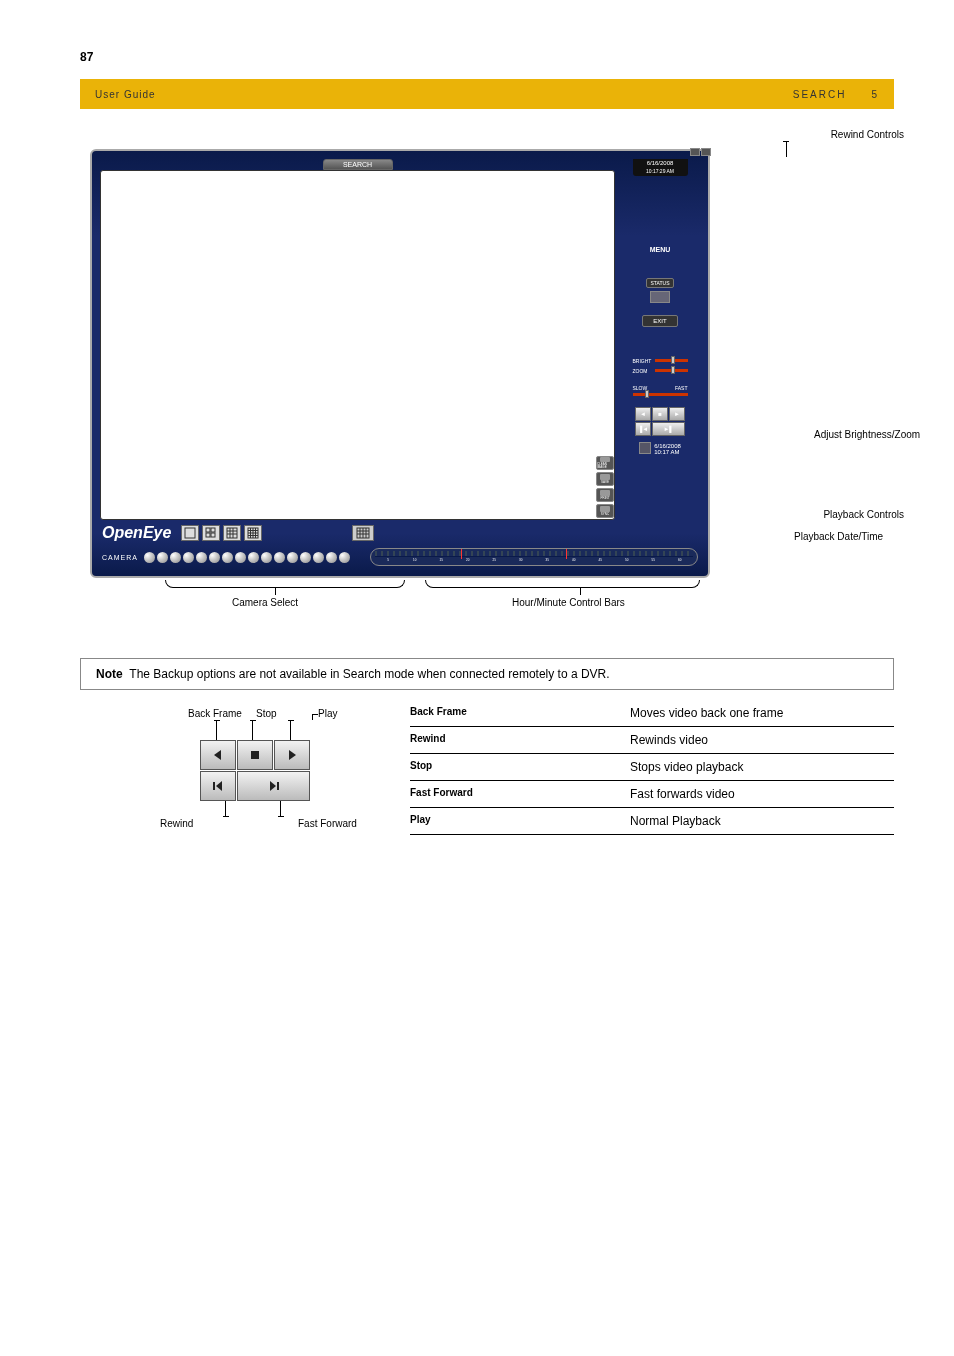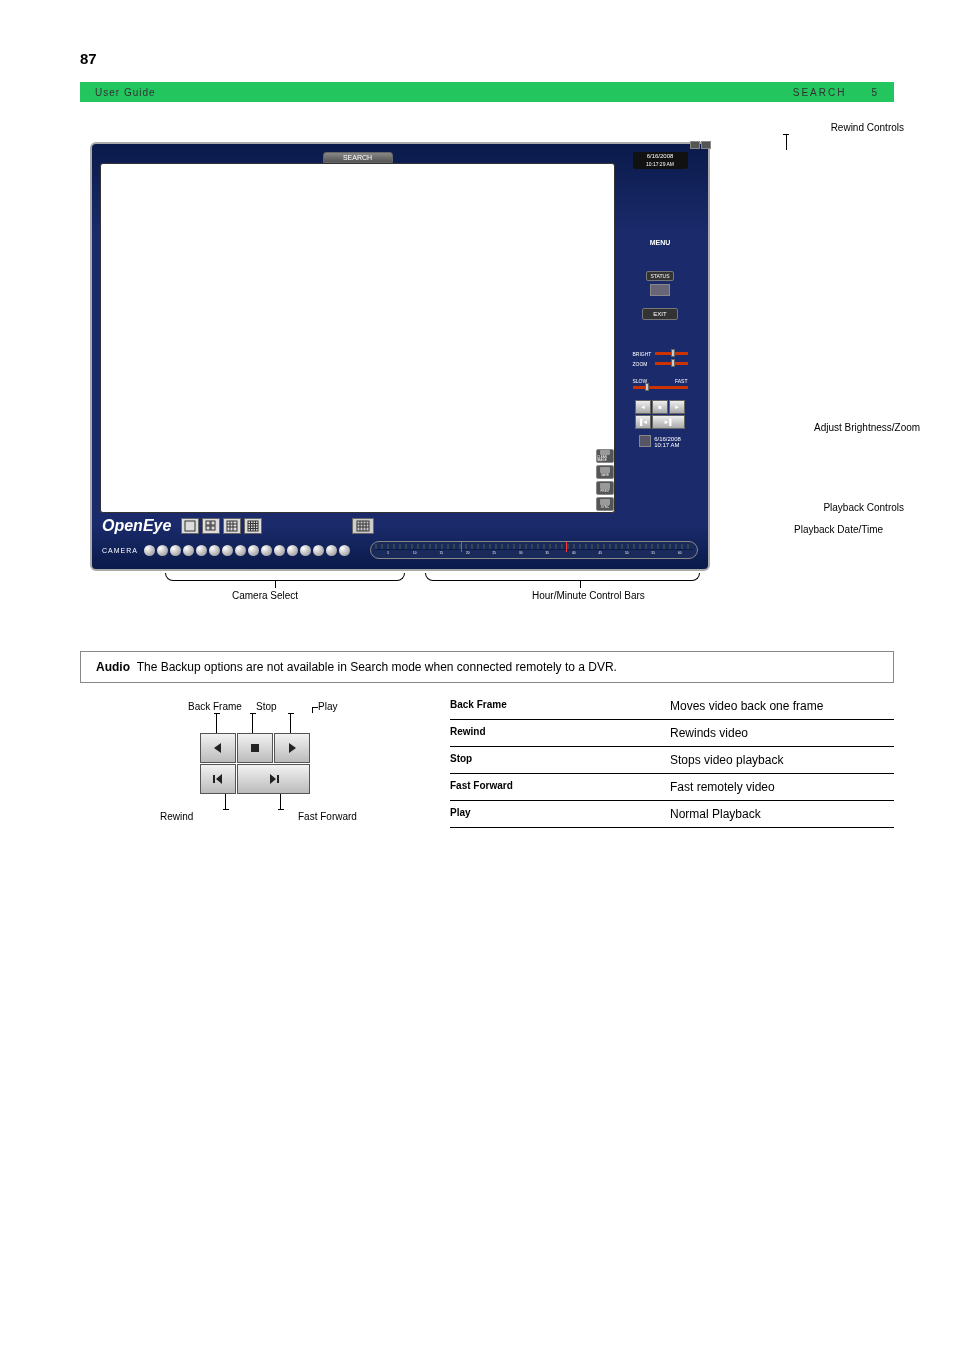--- a/index.html
+++ b/index.html
@@ -1,21 +1,21 @@
 <!DOCTYPE html>
 <html><head>
 <meta charset="utf-8">
 <style>
   * { margin: 0; padding: 0; box-sizing: border-box; }
   body { font-family: Arial, sans-serif; background: #fff; width: 954px; }
   .page { padding: 50px 60px 50px 80px; position: relative; }
-  .header-bar { height: 20px; background: #22c55e; display: flex; align-items: center; justify-content: space-between; padding: 0 15px; margin-bottom: 40px; }
+  .header-bar { height: 30px; background: #eab308; display: flex; align-items: center; justify-content: space-between; padding: 0 15px; margin-bottom: 40px; }
   .header-left { font-size: 10px; color: #333; letter-spacing: 1px; }
   .header-right { display: flex; gap: 25px; font-size: 10px; color: #333; letter-spacing: 2px; }
-  .page-num { font-size: 15px; font-weight: bold; margin-bottom: 15px; }
+  .page-num { font-size: 12px; font-weight: bold; margin-bottom: 15px; }
   .sec-title { font-size: 14px; font-weight: bold; margin-bottom: 30px; }
 
   
   .dvr-wrap { position: relative; margin: 0 0 80px 0; }
   .dvr-frame { width: 620px; margin-left: 10px; border: 2px solid #aaa; background: linear-gradient(to bottom, #0a1a4a, #1a2a6a 20%, #1a2a6a 90%, #0a1a4a); border-radius: 6px; position: relative; padding: 8px; }
 
   .dvr-main-row { display: flex; }
   .search-area { flex: 1; position: relative; }
   .search-tab { background: linear-gradient(to bottom,#888,#555); color: #fff; font-size: 7px; text-align: center; width: 70px; margin: 0 auto; border: 1px solid #666; border-radius: 3px 3px 0 0; padding: 1px 0; }
   .viewport { background: #fff; border: 1px solid #333; height: 350px; border-radius: 3px; }
@@ -63,21 +63,21 @@
   .tl-mark { position:absolute; top:-2px; width:1px; height:10px; background:#f33; }
 
   
   .co { position: absolute; font-size: 10px; color: #000; }
   .co-line { position: absolute; border-color: #000; border-style: solid; border-width: 0; }
 
   
   .pc-sec-title { font-size: 11px; font-weight: bold; letter-spacing: 1px; margin: 18px 0 20px 5px; }
   .pc-box { border: 1px solid #888; padding: 8px 15px; font-size: 12px; margin-bottom: 20px; }
 
-  .pc-row { display: flex; gap: 40px; align-items: flex-start; justify-content: center; }
+  .pc-row { display: flex; align-items: flex-start; justify-content: center; }
   .pc-left { position: relative; width: 330px; height: 140px; }
   .pc-grid { position:absolute; left: 120px; top: 30px; display:grid; grid-template-columns: repeat(3,36px); grid-template-rows: 30px 30px; gap:1px; }
   .pc-grid .btn { background:linear-gradient(to bottom,#f2f2f2,#bbb); border:1px solid #555; display:flex; align-items:center; justify-content:center; }
   .pc-grid .btn svg { width:14px; height:14px; }
 
   .pc-co { position:absolute; font-size:10px; color:#000; }
   .pc-ln { position:absolute; border-color:#000; border-style:solid; border-width:0; }
 
   .pc-right { flex:1; font-size: 11px; margin-top: -10px; }
   .pc-def { display:flex; border-bottom:1px solid #000; padding: 6px 0 6px; }
@@ -108,21 +108,21 @@
     <div class="co-line" style="right:107px; top:-8px; width:1px; height:16px; border-left-width:1px;"></div>
     <div class="co-line" style="right:105px; top:-8px; width:6px; height:1px; border-top-width:1px;"></div>
 
     <div class="co" style="right:-40px; top:280px; width:120px;">Adjust Brightness/Zoom</div>
     <div class="co" style="right:-10px; top:360px;">Playback Controls</div>
     <div class="co" style="right:-30px; top:382px; width:130px;">Playback Date/Time</div>
     <div class="co" style="left:168px; top:343px; width:130px;">Screen Division Buttons</div>
     <div class="co" style="left:335px; top:343px;">Multisite Search</div>
     <div class="co" style="left:445px; top:373px; width:100px;">Export/Print/Audio</div>
     <div class="co" style="left:152px; bottom:-30px;text-align:right;">Camera Select</div>
-    <div class="co" style="left:452px; bottom:-30px;margin-top:9px;">Hour/Minute Control Bars</div>
+    <div class="co" style="left:432px; bottom:-30px;margin-top:9px;">Hour/Minute Control Bars</div>
 
     <div class="co-line" style="left:85px; bottom:-10px; width:240px; height:8px; border-left-width:1px; border-right-width:1px; border-bottom-width:1px; border-radius: 0 0 50px 50px;"></div>
     <div class="co-line" style="left:195px; bottom:-17px; width:1px; height:8px; border-left-width:1px;"></div>
     <div class="co-line" style="left:345px; bottom:-10px; width:275px; height:8px; border-left-width:1px; border-right-width:1px; border-bottom-width:1px; border-radius: 0 0 50px 50px;"></div>
     <div class="co-line" style="left:500px; bottom:-17px; width:1px; height:8px; border-left-width:1px;"></div>
 
     <div class="co-line" style="left:210px; top:358px; width:1px; height:35px; border-left-width:1px;"></div>
     <div class="co-line" style="left:208px; top:358px; width:6px; height:1px; border-top-width:1px;"></div>
 
     <div class="co-line" style="left:312px; top:358px; width:1px; height:35px; border-left-width:1px;"></div>
@@ -304,21 +304,21 @@
                 <span>60</span>
             </div>
           </div>
         </div>
       </div>
     </div>
   </div>
 
 
   <div class="pc-box">
-    <strong>Audio</strong>&nbsp;&nbsp;<span>The Backup options are not available in Search mode when connected remotely to a DVR.</span>
+    <strong>Note</strong>&nbsp;&nbsp;<span>The Backup options are not available in Search mode when connected remotely to a DVR.</span>
   </div>
 
   <div class="pc-row">
     <div class="pc-left">
 
       <div class="pc-co" style="left:108px; top:-2px;">Back Frame</div>
       <div class="pc-ln" style="left:136px; top:10px; width:1px; height:20px; border-left-width:1px;"></div>
       <div class="pc-ln" style="left:134px; top:10px; width:6px; height:1px; border-top-width:1px;"></div>
 
       <div class="pc-co" style="left:176px; top:-2px;">Stop</div>
@@ -378,21 +378,21 @@
       <div class="pc-def">
           <div class="k">Rewind</div>
           <div class="v">Rewinds video</div>
         </div>
       <div class="pc-def">
           <div class="k">Stop</div>
           <div class="v">Stops video playback</div>
         </div>
       <div class="pc-def">
           <div class="k">Fast Forward</div>
-          <div class="v">Fast remotely video</div>
+          <div class="v">Fast forwards video</div>
         </div>
       <div class="pc-def">
           <div class="k">Play</div>
           <div class="v">Normal Playback</div>
         </div>
     </div>
   </div>
 
 </div>
 

